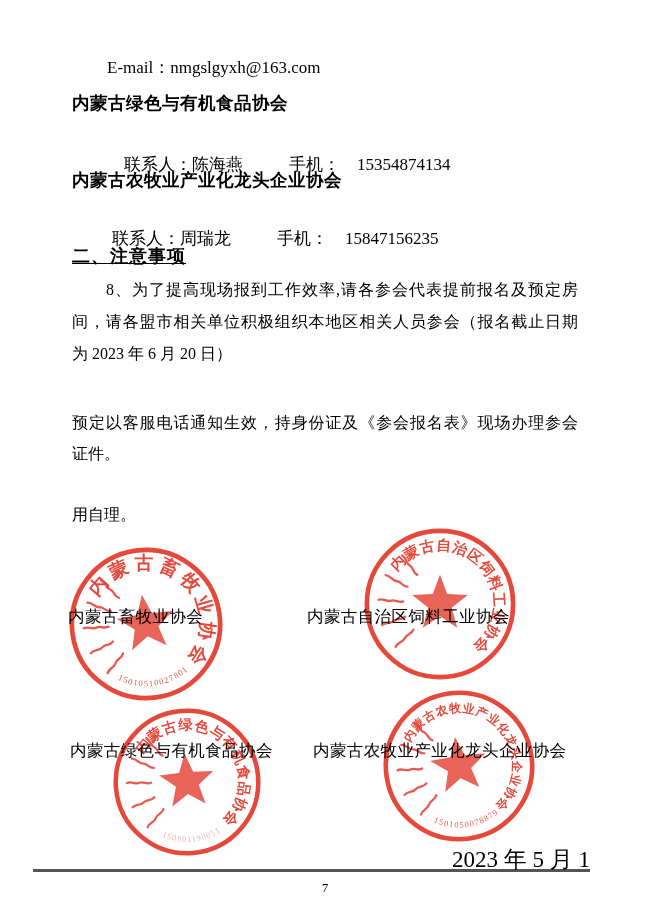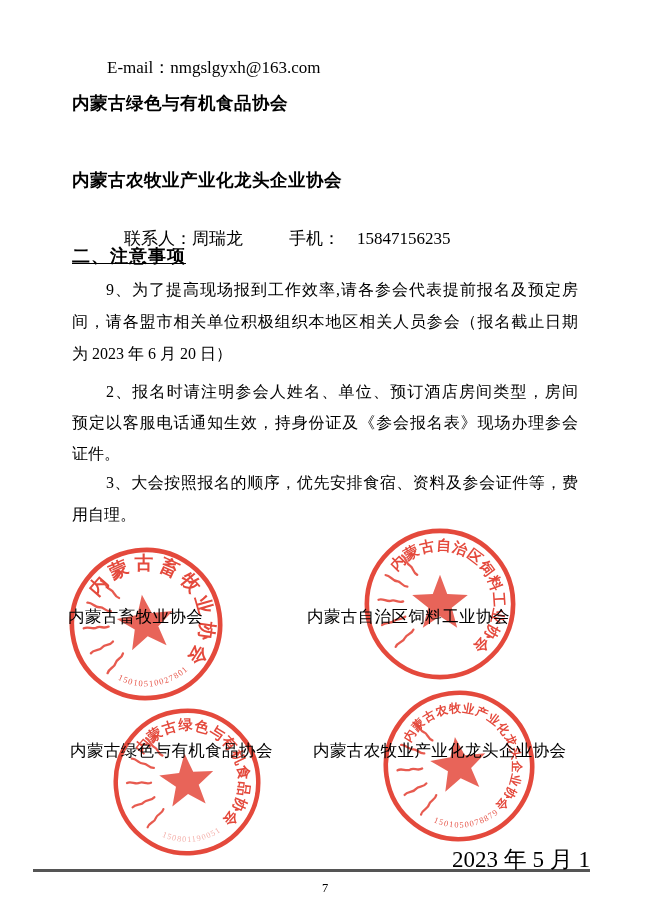--- a/index.html
+++ b/index.html
@@ -26,38 +26,39 @@
 </style>
 </head>
 <body>
 
 <div class="page" style="color: rgb(0, 0, 0);">
 
   <div class="tline" style="left:107px;top:57px">E-mail：nmgslgyxh@163.com</div>
 
   <div class="tline orgname" style="left:72px;top:92px">内蒙古绿色与有机食品协会</div>
 
+  <div class="tline" style="left:107px;top:132px">
+    <span>联系人：</span><span>陈海燕</span><span class="glabel">手机：</span><span class="gnum">15354874134</span>
+  </div>
 
   <div class="tline orgname" style="left:72px;top:169px">内蒙古农牧业产业化龙头企业协会</div>
 
-  <div class="tline" style="left:107px;top:206px">
+  <div class="tline" style="left:95px;top:206px">
     <span>联系人：</span><span>周瑞龙</span><span class="glabel">手机：</span><span class="gnum">15847156235</span>
   </div>
 
   <div class="tline heading" style="left:72px;top:245px">二、注意事项</div>
 
-  <div class="pline first" style="top:280px">9、为了提高现场报到工作效率,请各参会代表提前报名及预定房</div>
+  <div class="pline first" style="top:280px">8、为了提高现场报到工作效率,请各参会代表提前报名及预定房</div>
   <div class="pline" style="top:312px">间，请各盟市相关单位积极组织本地区相关人员参会（报名截止日期</div>
   <div class="pline end" style="top:344px">为 2023 年 6 月 20 日）</div>
 
-  <div class="pline first" style="top:382px">2、报名时请注明参会人姓名、单位、预订酒店房间类型，房间</div>
   <div class="pline" style="top:413px">预定以客服电话通知生效，持身份证及《参会报名表》现场办理参会</div>
   <div class="pline end" style="top:444px">证件。</div>
 
-  <div class="pline first" style="top:473px">3、大会按照报名的顺序，优先安排食宿、资料及参会证件等，费</div>
   <div class="pline end" style="top:505px">用自理。</div>
 
   <div class="assoc" style="left:68px;top:606px">内蒙古畜牧业协会</div>
   <div class="assoc" style="left:307px;top:606px">内蒙古自治区饲料工业协会</div>
   <div class="assoc" style="left:70px;top:740px">内蒙古绿色与有机食品协会</div>
   <div class="assoc" style="left:313px;top:740px">内蒙古农牧业产业化龙头企业协会</div>
 
   <div class="stamp" style="left: 68px; top: 546px; width: 156px; height: 156px;"><svg viewBox="0 0 200 200" width="100%" height="100%">
         <g transform="rotate(-8 100 100)" opacity="0.92">
           <circle cx="100" cy="100" r="95" fill="none" stroke="#e23a2c" stroke-width="6"></circle>

